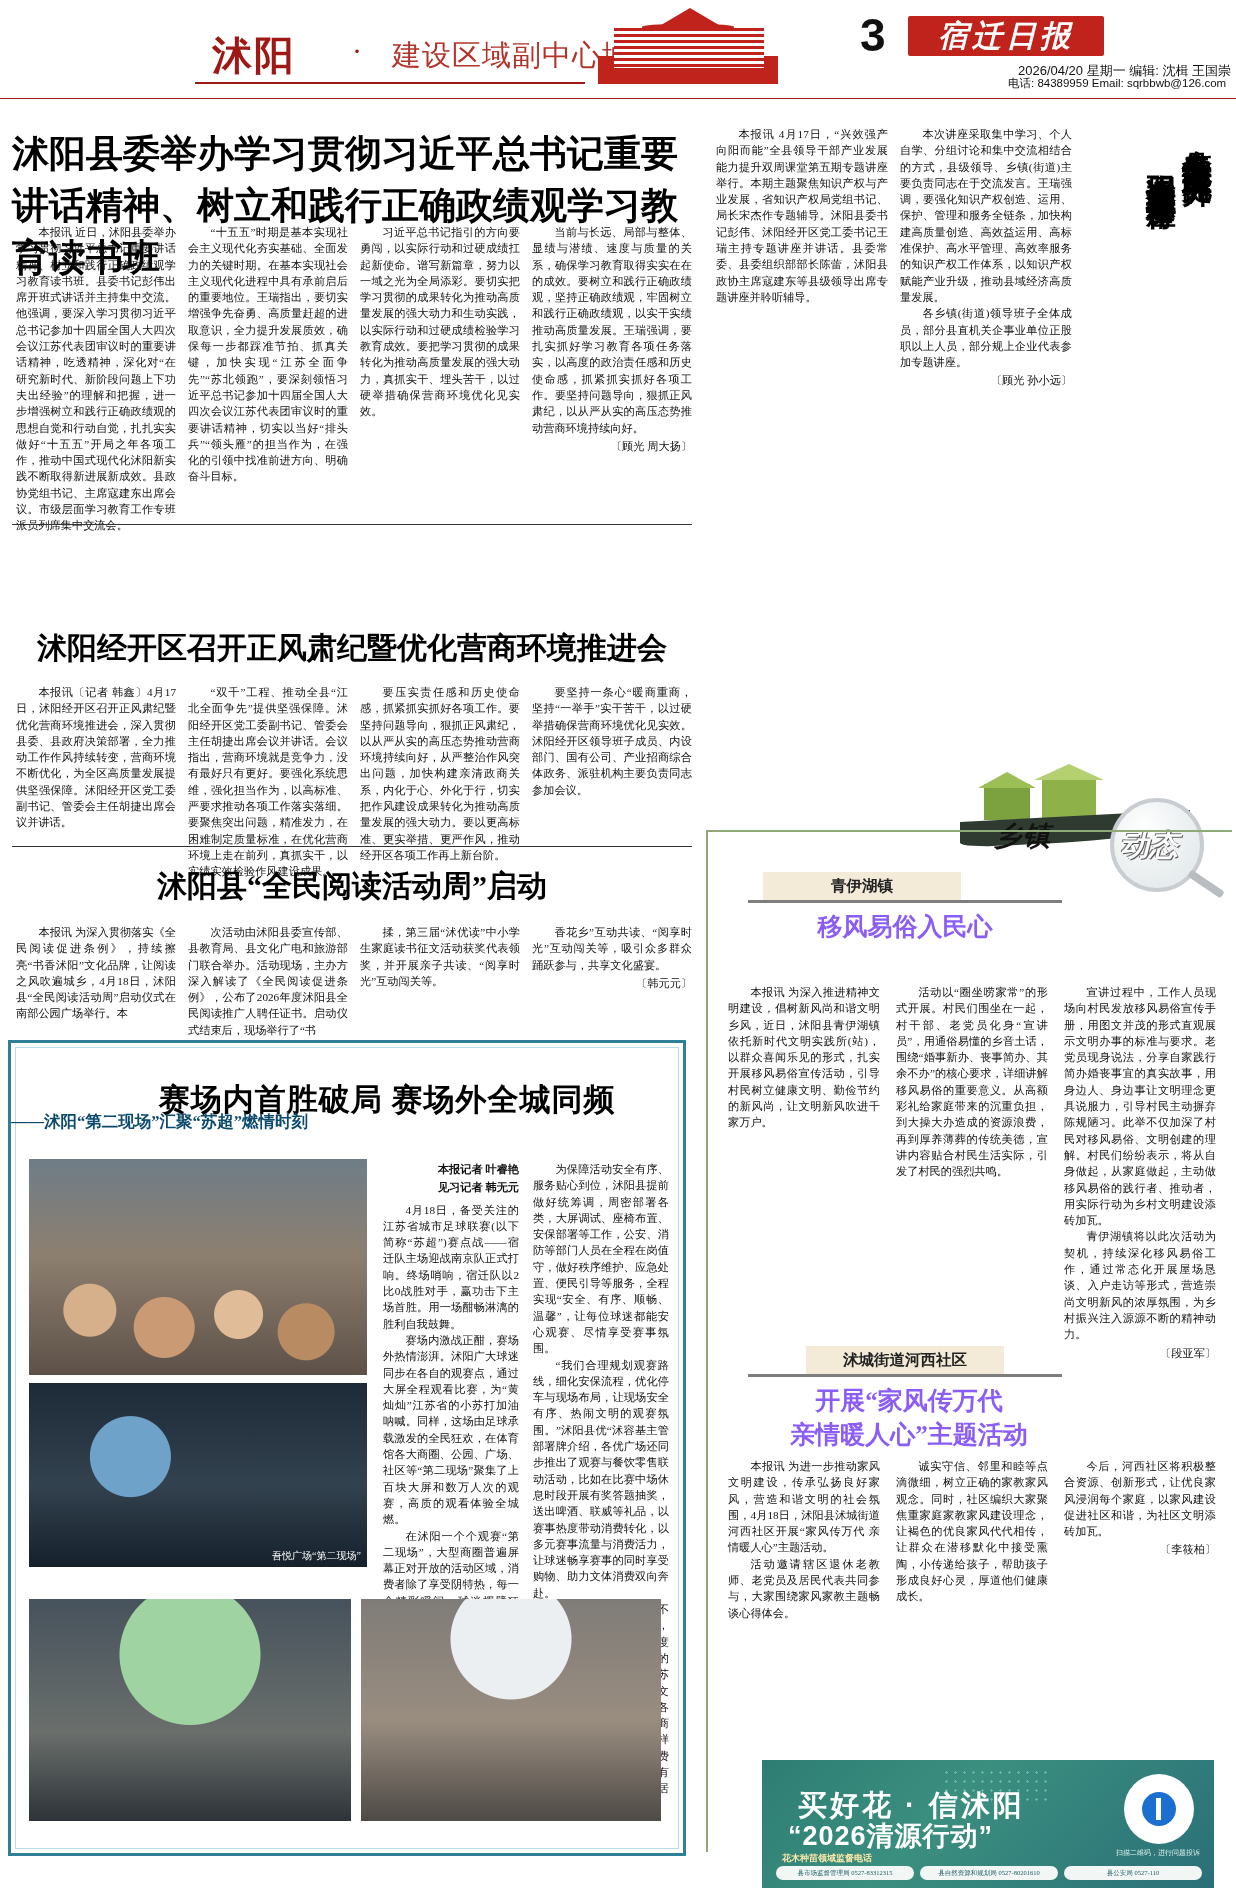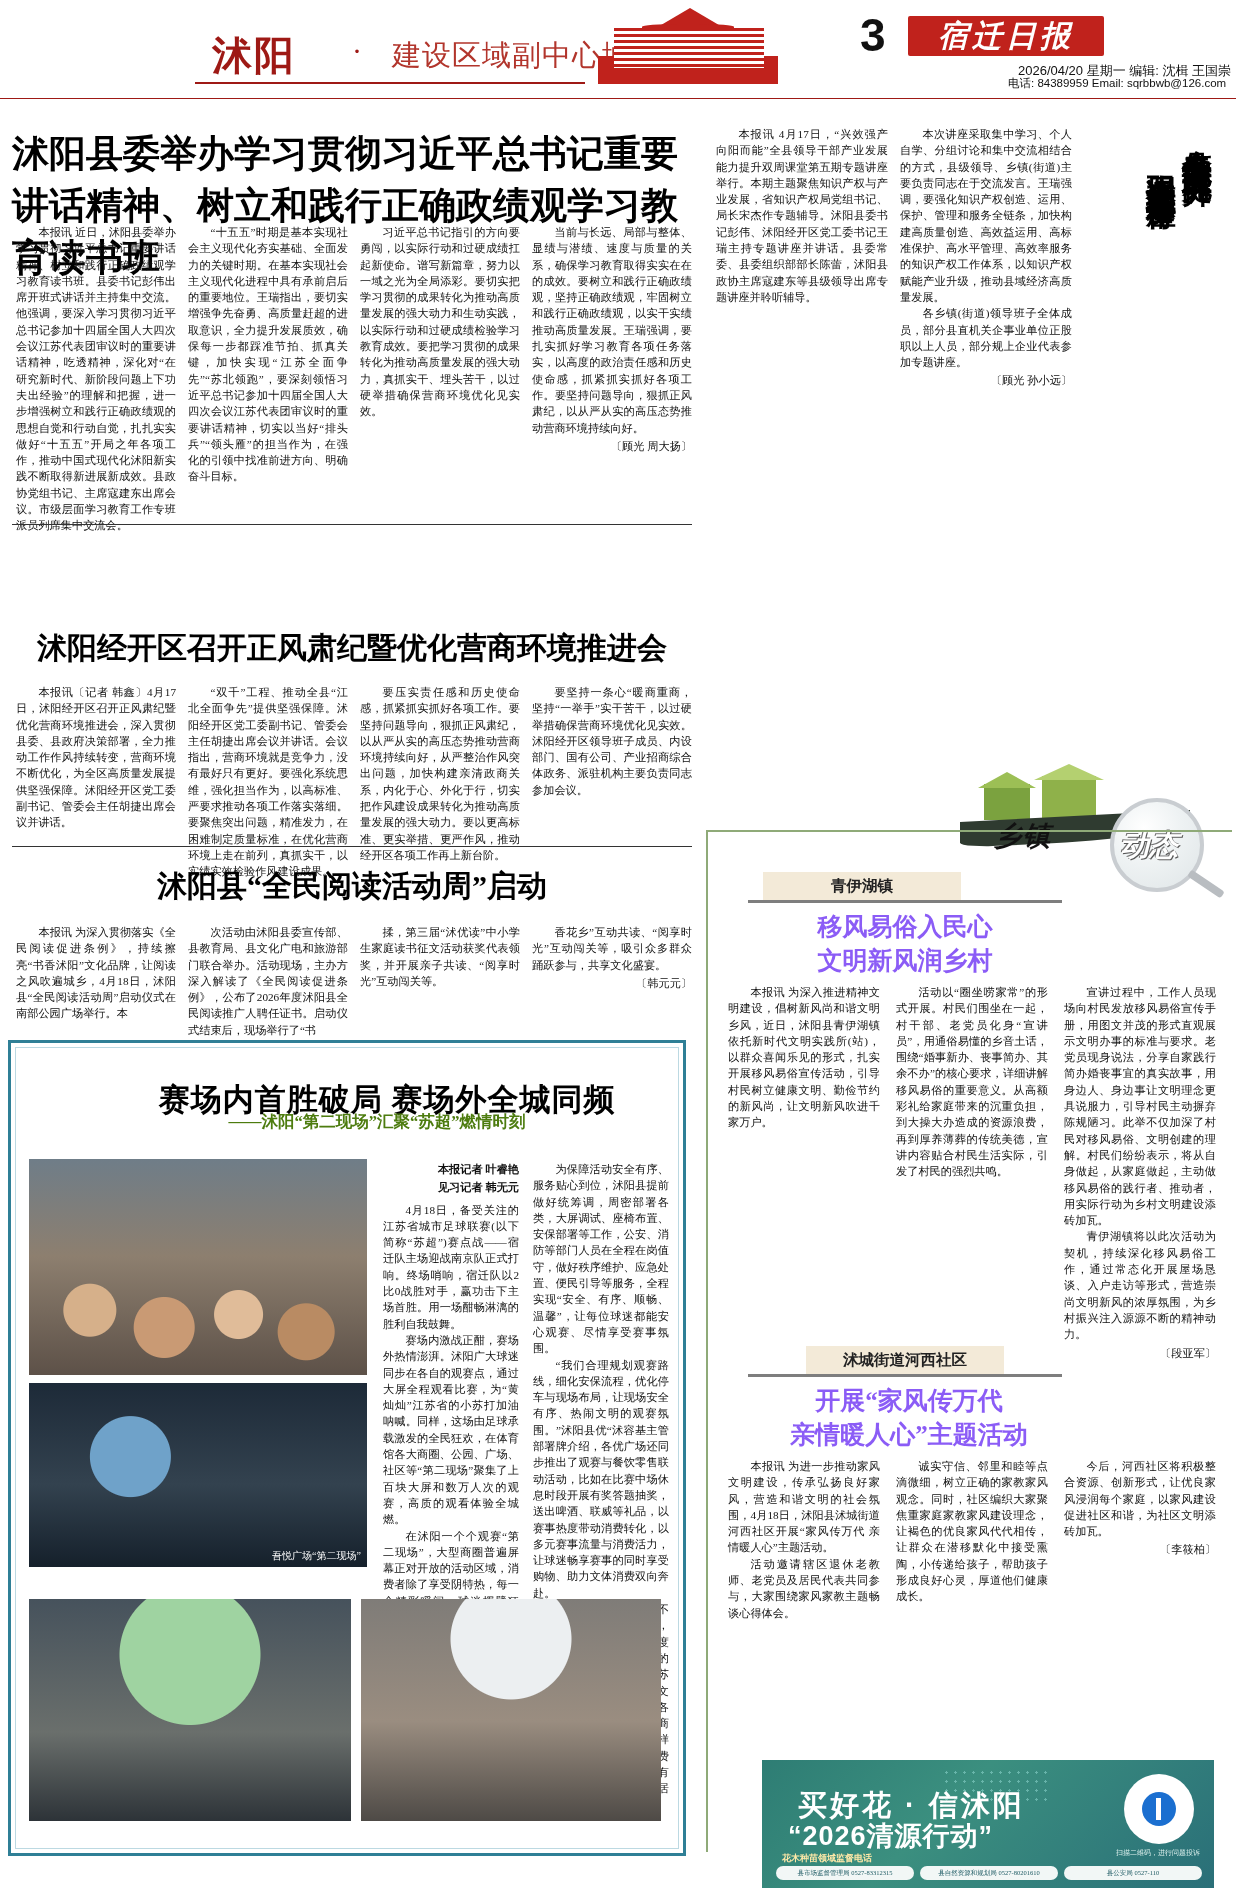--- a/index.html
+++ b/index.html
@@ -47,22 +47,22 @@
 
   
   .rule{position:absolute;background:#333;height:1px;}
   .rule-thick{position:absolute;background:#222;height:2px;}
 
   
   .feature{position:absolute;left:8px;top:1040px;width:672px;height:810px;border:3px solid #2f7f96;background:#fff;}
   .feat-inner{position:absolute;left:4px;top:4px;right:4px;bottom:4px;border:1px solid #bcd9e2;}
   .feat-h1{position:absolute;left:0;top:36px;width:664px;text-align:center;font-size:31px;font-weight:bold;color:#000;
     font-family:"Liberation Serif",serif;letter-spacing:1px;padding-left:44px;}
-  .feat-h2{position:absolute;left:0;top:68px;width:664px;text-align:center;font-size:16.5px;font-weight:bold;color:#4d7c0f;
-    font-family:"Liberation Serif",serif;padding-left:34px;}
+  .feat-h2{position:absolute;left:0;top:68px;width:664px;font-size:16.5px;font-weight:bold;color:#0c4a6e;
+    font-family:"Liberation Serif",serif;}
 
   
   .photo{position:absolute;overflow:hidden;background:#8a8f93;}
   .photo .cap{position:absolute;bottom:-16px;right:2px;font-size:10px;color:#111;white-space:nowrap;}
   .ph-crowd{background:
      radial-gradient(circle at 18% 70%, #d6b08a 0 26px, transparent 27px),
      radial-gradient(circle at 40% 78%, #c99a74 0 30px, transparent 31px),
      radial-gradient(circle at 62% 72%, #e0bc99 0 24px, transparent 25px),
      radial-gradient(circle at 82% 80%, #b98b63 0 28px, transparent 29px),
      linear-gradient(to bottom,#6f7d88 0%,#8d7f6f 45%,#5d5148 100%);}
@@ -248,21 +248,20 @@
     </div>
     <div class="tl-handle"></div>
   </div>
 
   <div class="town-box"></div>
 
   <div class="town-tag" style="left:763px;top:872px;">青伊湖镇</div>
   <div class="town-tagline" style="left:748px;top:900px;width:314px;"></div>
   <div class="town-title" style="left:740px;top:910px;width:330px;">
     <div>移风易俗入民心</div>
-    <div>文明新风润乡村</div>
   </div>
 
   <div class="col" style="left:728px;top:984px;width:152px;height:400px;">
     <p>本报讯 为深入推进精神文明建设，倡树新风尚和谐文明乡风，近日，沭阳县青伊湖镇依托新时代文明实践所(站)，以群众喜闻乐见的形式，扎实开展移风易俗宣传活动，引导村民树立健康文明、勤俭节约的新风尚，让文明新风吹进千家万户。</p>
   </div>
   <div class="col" style="left:896px;top:984px;width:152px;height:400px;">
     <p>活动以“圈坐唠家常”的形式开展。村民们围坐在一起，村干部、老党员化身“宣讲员”，用通俗易懂的乡音土话，围绕“婚事新办、丧事简办、其余不办”的核心要求，详细讲解移风易俗的重要意义。从高额彩礼给家庭带来的沉重负担，到大操大办造成的资源浪费，再到厚养薄葬的传统美德，宣讲内容贴合村民生活实际，引发了村民的强烈共鸣。</p>
   </div>
   <div class="col" style="left:1064px;top:984px;width:152px;height:400px;">
     <p>宣讲过程中，工作人员现场向村民发放移风易俗宣传手册，用图文并茂的形式直观展示文明办事的标准与要求。老党员现身说法，分享自家践行简办婚丧事宜的真实故事，用身边人、身边事让文明理念更具说服力，引导村民主动摒弃陈规陋习。此举不仅加深了村民对移风易俗、文明创建的理解。村民们纷纷表示，将从自身做起，从家庭做起，主动做移风易俗的践行者、推动者，用实际行动为乡村文明建设添砖加瓦。</p>

